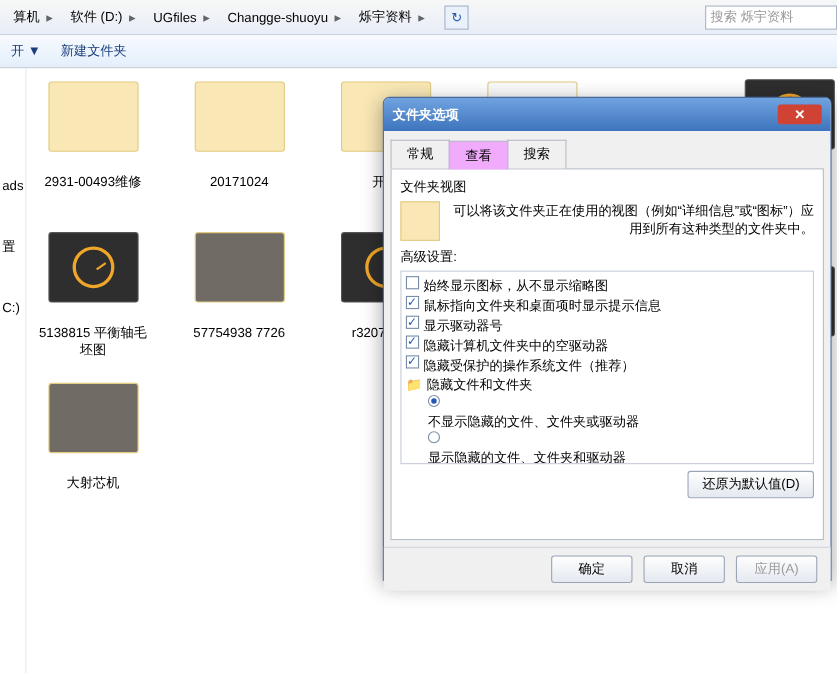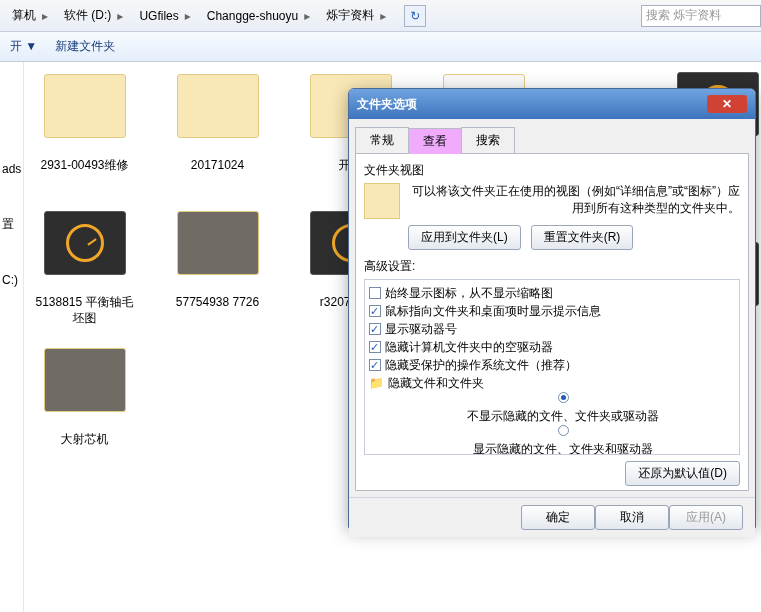--- a/index.html
+++ b/index.html
@@ -36,28 +36,28 @@
 .tab.active { background:#f0abfc; position:relative; top:1px; }
 .panel { margin:0 6px 6px; border:1px solid #b6bcc6; background:#fff; padding:8px; height:338px; overflow:hidden; }
 .grp { margin-bottom:6px; }
 .grp .hd { margin-bottom:4px; }
 .folderview { display:flex; gap:8px; }
 .fvicon { width:36px; height:36px; background:#f9e7b5; border:1px solid #e0cb80; }
 .fvtext { flex:1; line-height:1.4;text-align:right; }
 .btnrow { display:flex; gap:10px; margin:6px 0 8px 44px; }
 .btn { padding:3px 12px; border:1px solid #9aa6b8; background:linear-gradient(#fefefe,#e4e9f0); border-radius:3px; }
 .advlist { border:1px solid #c7cdd8; height:176px; overflow:hidden; padding:4px 2px; background:#fff; }
-.advlist .row { display:flex; align-items:center; gap:4px; line-height:1.5; padding-left:2px; }
+.advlist .row { display:flex; align-items:flex-start; gap:4px; line-height:1.5; padding-left:2px; }
 .advlist .row.nest { padding-left:22px;flex-direction:column; }
 .cb { width:12px; height:12px; border:1px solid #768ca8; display:inline-block; position:relative; }
 .cb.checked::after { content:"✓"; position:absolute; left:0; top:-3px; font-size:11px; color:#2458b3; }
 .rb { width:11px; height:11px; border:1px solid #768ca8; border-radius:50%; display:inline-block; position:relative; }
 .rb.checked::after { content:""; position:absolute; left:2px; top:2px; width:5px; height:5px; border-radius:50%; background:#2458b3; }
 .defaultsrow { display:flex; justify-content:flex-end; margin-top:6px; }
-.footer { height:40px; background:#f0f0f0; border-top:1px solid #d0d6df; display:flex; justify-content:flex-end; align-items:center; padding-right:12px; }
+.footer { height:40px; background:#f0f0f0; border-top:1px solid #d0d6df; display:flex; justify-content:flex-end; align-items:center; gap:10px; padding-right:12px; }
 .footer .btn { width:74px; text-align:center; }
 .footer .btn.disabled { color:#9a9a9a; }
 </style>
 </head>
 <body>
 
 <div class="addrbar">
   <span class="crumb">
       <span>算机</span>
       <span class="sep">▸</span>
@@ -165,24 +165,20 @@
     <div class="tab active">查看</div>
     <div class="tab">搜索</div>
   </div>
   <div class="panel">
     <div class="grp">
       <div class="hd">文件夹视图</div>
       <div class="folderview">
         <div class="fvicon"></div>
         <div class="fvtext">可以将该文件夹正在使用的视图（例如“详细信息”或“图标”）应用到所有这种类型的文件夹中。</div>
       </div>
-      <div class="btnrow">
-        <div class="btn">应用到文件夹(L)</div>
-        <div class="btn">重置文件夹(R)</div>
-      </div>
     </div>
     <div class="grp">
       <div class="hd">高级设置:</div>
       <div class="advlist" id="advlist">
           <div class="row">
             <span class="cb"></span>
             <span>始终显示图标，从不显示缩略图</span>
           </div>
           <div class="row">
             <span class="cb checked"></span>

